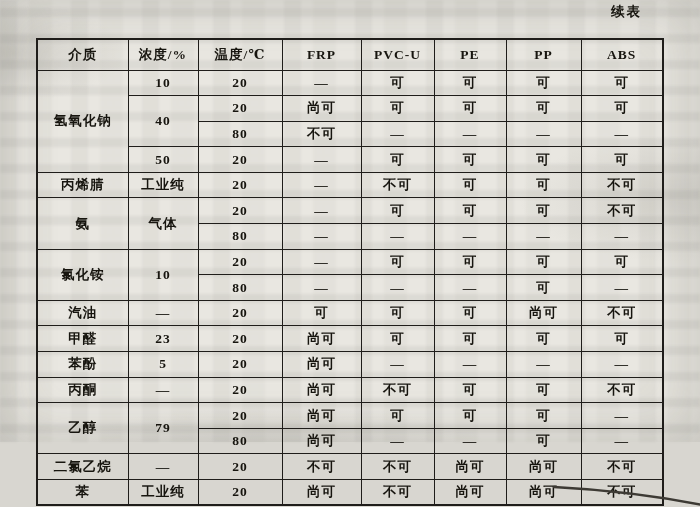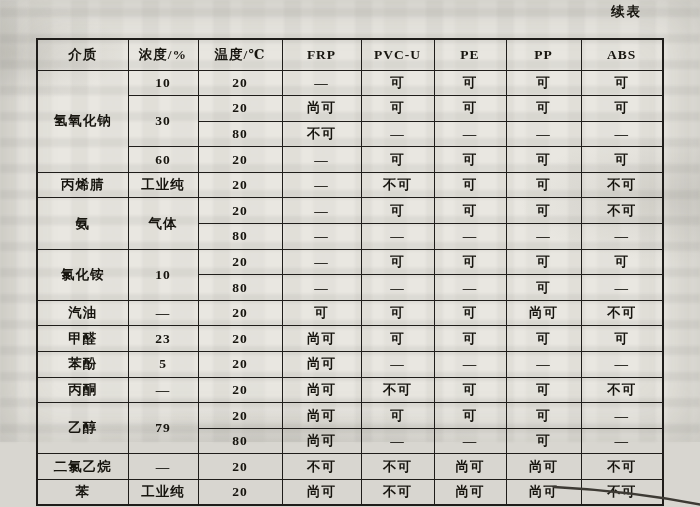--- a/index.html
+++ b/index.html
@@ -98,38 +98,38 @@
           <td rowspan="4">氢氧化钠</td>
           <td>10</td>
           <td>20</td>
           <td>—</td>
           <td>可</td>
           <td>可</td>
           <td>可</td>
           <td>可</td>
         </tr>
         <tr>
-          <td rowspan="2">30</td>
-          <td>20</td>
-          <td>尚可</td>
-          <td>可</td>
-          <td>可</td>
-          <td>可</td>
-          <td>可</td>
-        </tr>
-        <tr>
-          <td>80</td>
-          <td>不可</td>
-          <td>—</td>
-          <td>—</td>
-          <td>—</td>
-          <td>—</td>
-        </tr>
-        <tr>
-          <td>60</td>
+          <td rowspan="2">40</td>
+          <td>20</td>
+          <td>尚可</td>
+          <td>可</td>
+          <td>可</td>
+          <td>可</td>
+          <td>可</td>
+        </tr>
+        <tr>
+          <td>80</td>
+          <td>不可</td>
+          <td>—</td>
+          <td>—</td>
+          <td>—</td>
+          <td>—</td>
+        </tr>
+        <tr>
+          <td>50</td>
           <td>20</td>
           <td>—</td>
           <td>可</td>
           <td>可</td>
           <td>可</td>
           <td>可</td>
         </tr>
         <tr>
           <td>丙烯腈</td>
           <td>工业纯</td>

